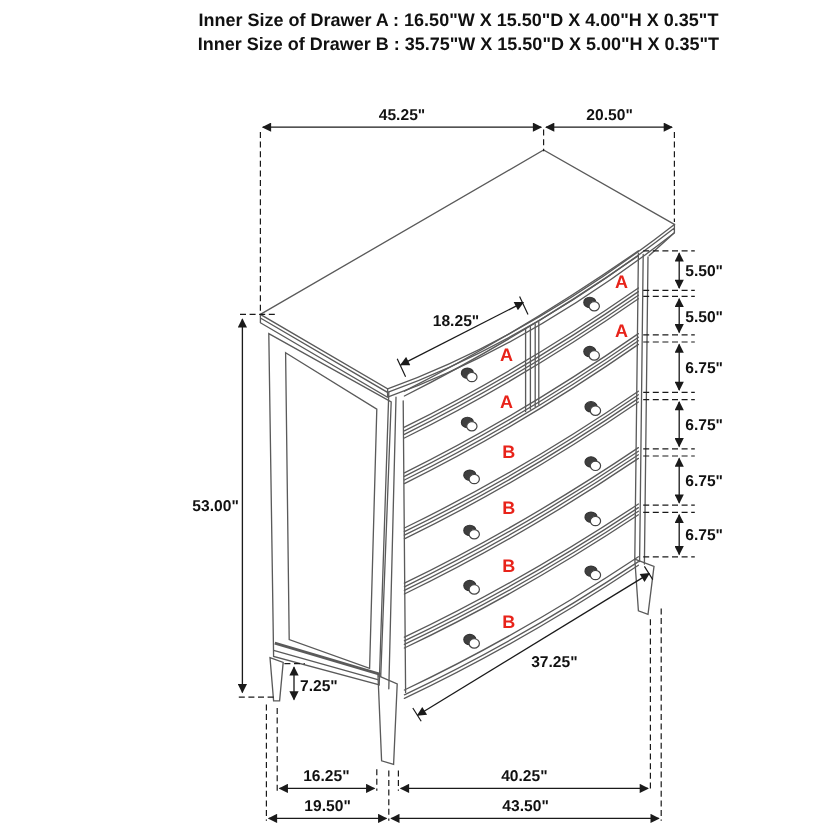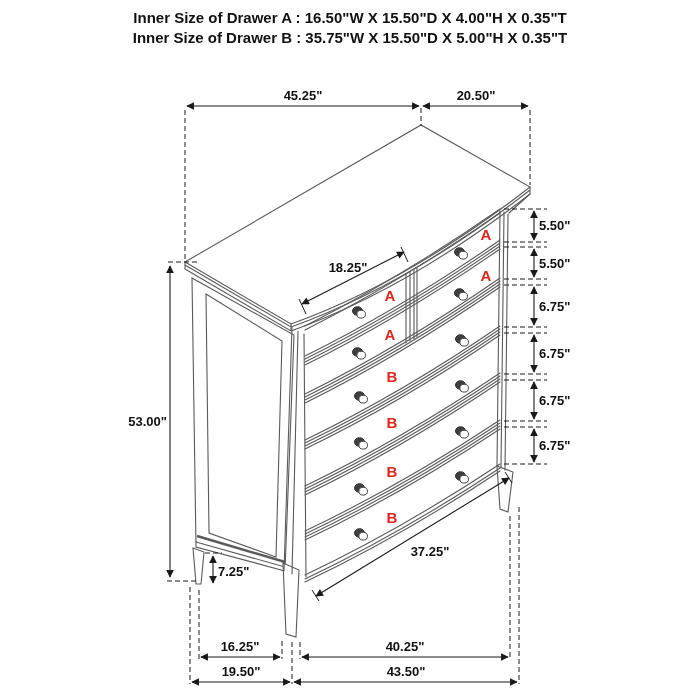--- a/index.html
+++ b/index.html
@@ -1,17 +1,17 @@
 <!DOCTYPE html>
 <html style="--furn: #5a5a5a; --dim: #1a1a1a; --red: #e8231a;"><head>
 <meta charset="utf-8">
 <style>
   html,body{margin:0;padding:0;background:#fff;}
   #page{position:relative;width:648px;height:700px;background:#fff;overflow:hidden;
-        font-family:"Liberation Sans",sans-serif;}
+        font-family:"Liberation Sans",sans-serif;margin-left:32px;}
   #header{position:absolute;top:8px;left:0;width:700px;text-align:center;
           font-weight:bold;font-size:15px;line-height:20px;color:#111;}
   svg{position:absolute;top:0;left:0;}
   .furn{stroke:var(--furn,#5a5a5a);fill:none;stroke-width:1.1;stroke-linecap:round;}
   .furnthick{stroke:var(--furn,#5a5a5a);fill:none;stroke-width:2.4;}
   .fill{fill:#fff;stroke:var(--furn,#5a5a5a);stroke-width:1.1;}
   .dim{stroke:var(--dim,#1a1a1a);fill:none;stroke-width:1.1;}
   .ext{stroke:var(--dim,#333);fill:none;stroke-width:1;stroke-dasharray:5 3;}
   .tick{stroke:var(--dim,#1a1a1a);fill:none;stroke-width:1;}
   text.dlabel{font:bold 13px "Liberation Sans",sans-serif;fill:#111;}

